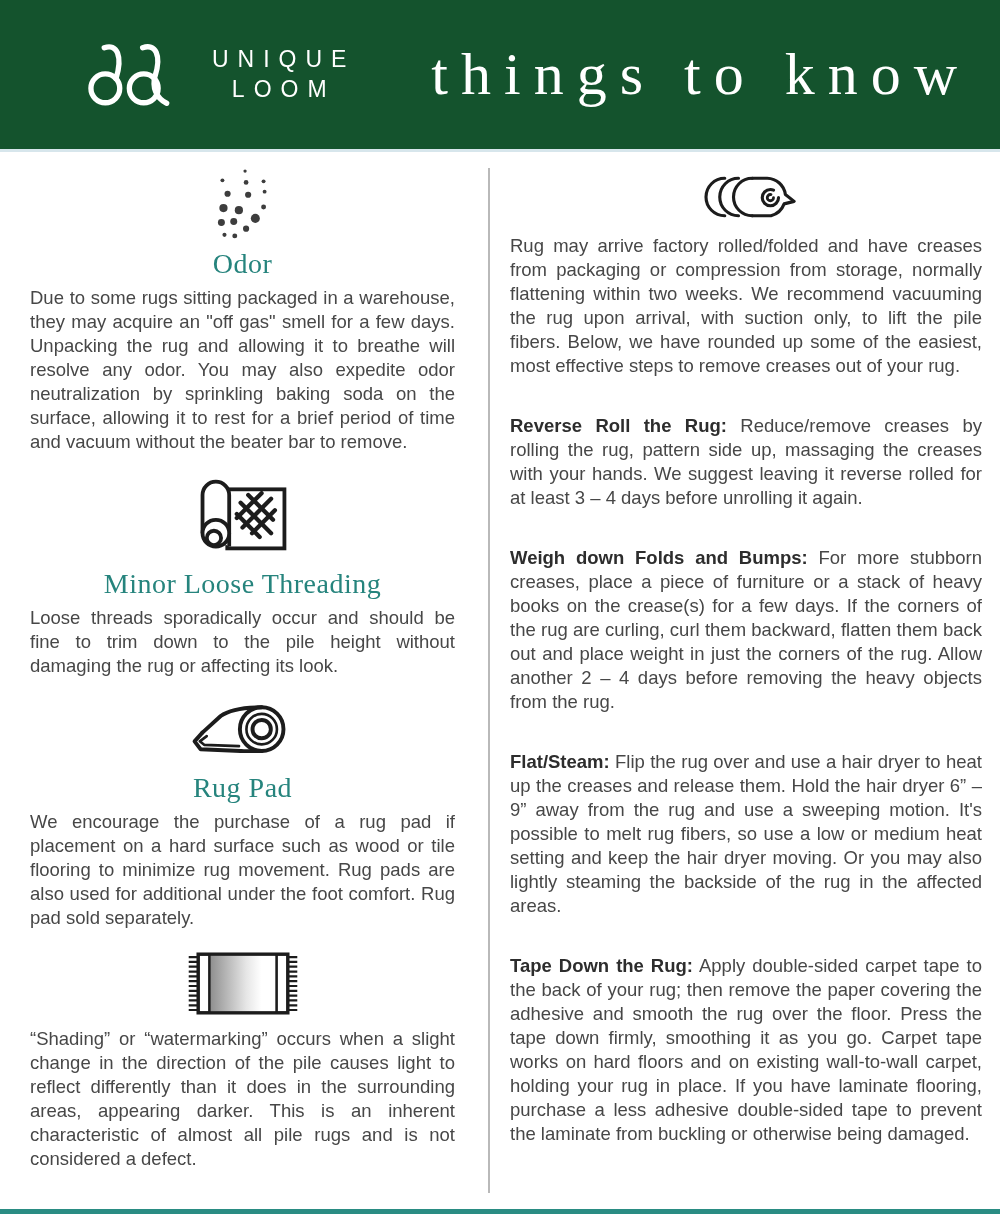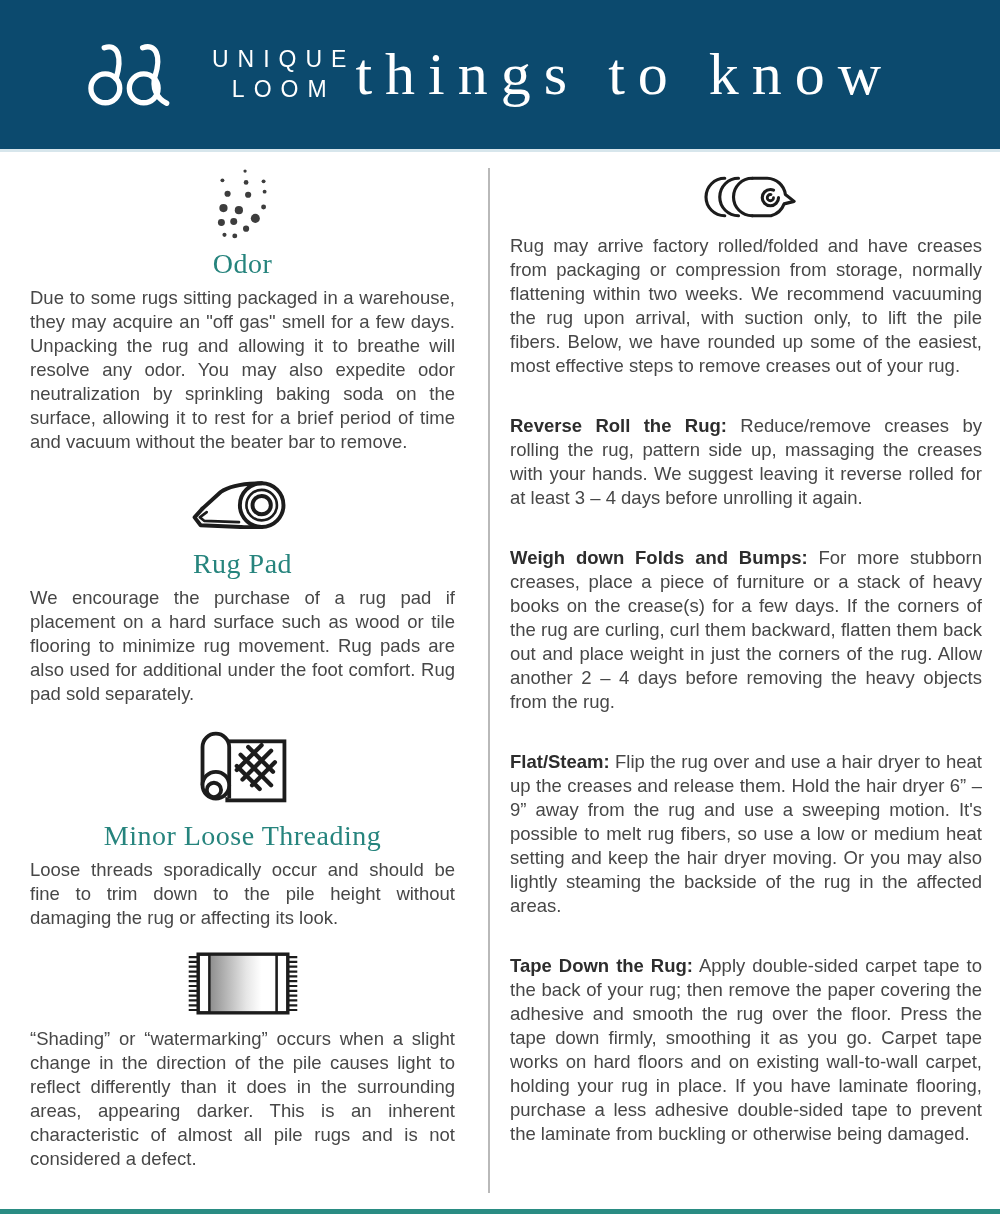--- a/index.html
+++ b/index.html
@@ -6,39 +6,39 @@
   body{
     width:1000px;height:1214px;
     background:#ffffff;
     font-family:"Liberation Sans", sans-serif;
     overflow:hidden;
     position:relative;
   }
   
   .header{
     height:152px;
-    background:#0c4a6e;
+    background:#14532d;
     display:flex;
     align-items:center;
     border-bottom:3px solid #d7e6ec;
     box-sizing:border-box;
   }
   .brand{display:flex;align-items:center;gap:16px;margin-left:84px;}
   .brand-mark svg{display:block;}
   .brand-text{
     color:#ffffff;
     font-size:23px;
     letter-spacing:9px;
     line-height:1.3;
     text-align:center;
     font-weight:400;
   }
   .header-title{
     flex:1;
-    text-align:left;
+    text-align:right;
     color:#ffffff;
     font-family:"Liberation Serif", serif;
     font-size:60px;
     letter-spacing:13px;
     margin-right:30px;
     font-weight:400;
   }
   
   .columns{
     display:flex;
@@ -141,55 +141,55 @@
               <circle cx="18" cy="66" r="2.4"></circle>
           </g>
         </svg>
       </div>
       <h2 class="sec-h">Odor</h2>
       <p class="sec-p">Due to some rugs sitting packaged in a warehouse, they may acquire an "off gas" smell for a few days. Unpacking the rug and allowing it to breathe will resolve any odor. You may also expedite odor neutralization by sprinkling baking soda on the surface, allowing it to rest for a brief period of time and vacuum without the beater bar to remove.</p>
     </section>
 
     <section class="sec">
       <div class="icon-wrap">
+        <svg width="100" height="88" viewBox="0 0 105 92">
+          <rect x="36" y="18" width="60" height="62" fill="#ffffff" stroke="#1c1c1c" stroke-width="4"></rect>
+          <g stroke="#1c1c1c" stroke-width="4.5" stroke-linecap="round">
+            <line x1="58" y1="24" x2="84" y2="50"></line>
+            <line x1="50" y1="32" x2="82" y2="64"></line>
+            <line x1="46" y1="44" x2="70" y2="68"></line>
+            <line x1="72" y1="22" x2="46" y2="48"></line>
+            <line x1="82" y1="28" x2="52" y2="58"></line>
+            <line x1="86" y1="40" x2="62" y2="64"></line>
+          </g>
+          <path d="M10,64 V24 a14,14 0 0 1 28,0 V78" fill="#ffffff" stroke="#1c1c1c" stroke-width="4"></path>
+          <circle cx="24" cy="64" r="14" fill="#ffffff" stroke="#1c1c1c" stroke-width="4"></circle>
+          <circle cx="22" cy="69" r="7.5" fill="#ffffff" stroke="#1c1c1c" stroke-width="4"></circle>
+        </svg>
+      </div>
+      <h2 class="sec-h">Minor Loose Threading</h2>
+      <p class="sec-p">Loose threads sporadically occur and should be fine to trim down to the pile height without damaging the rug or affecting its look.</p>
+    </section>
+
+    <section class="sec">
+      <div class="icon-wrap">
         <svg width="105" height="68" viewBox="0 0 120 78">
           <g class="ic" stroke-width="4.5">
             <circle cx="82" cy="38" r="25"></circle>
             <circle cx="82" cy="38" r="17.5" stroke-width="3"></circle>
             <circle cx="82" cy="38" r="10.5"></circle>
             <path d="M82,13 C60,13 43,17 35,23 L14,42"></path>
             <path d="M14,42 L5,52 L12,61 L58,63"></path>
             <path d="M58,63 C66,63.5 74,63 82,63"></path>
             <path d="M19,46 L11,52 L16,56 L56,57.5" stroke-width="3"></path>
           </g>
         </svg>
       </div>
       <h2 class="sec-h">Rug Pad</h2>
       <p class="sec-p">We encourage the purchase of a rug pad if placement on a hard surface such as wood or tile flooring to minimize rug movement. Rug pads are also used for additional under the foot comfort. Rug pad sold separately.</p>
-    </section>
-
-    <section class="sec">
-      <div class="icon-wrap">
-        <svg width="100" height="88" viewBox="0 0 105 92">
-          <rect x="36" y="18" width="60" height="62" fill="#ffffff" stroke="#1c1c1c" stroke-width="4"></rect>
-          <g stroke="#1c1c1c" stroke-width="4.5" stroke-linecap="round">
-            <line x1="58" y1="24" x2="84" y2="50"></line>
-            <line x1="50" y1="32" x2="82" y2="64"></line>
-            <line x1="46" y1="44" x2="70" y2="68"></line>
-            <line x1="72" y1="22" x2="46" y2="48"></line>
-            <line x1="82" y1="28" x2="52" y2="58"></line>
-            <line x1="86" y1="40" x2="62" y2="64"></line>
-          </g>
-          <path d="M10,64 V24 a14,14 0 0 1 28,0 V78" fill="#ffffff" stroke="#1c1c1c" stroke-width="4"></path>
-          <circle cx="24" cy="64" r="14" fill="#ffffff" stroke="#1c1c1c" stroke-width="4"></circle>
-          <circle cx="22" cy="69" r="7.5" fill="#ffffff" stroke="#1c1c1c" stroke-width="4"></circle>
-        </svg>
-      </div>
-      <h2 class="sec-h">Minor Loose Threading</h2>
-      <p class="sec-p">Loose threads sporadically occur and should be fine to trim down to the pile height without damaging the rug or affecting its look.</p>
     </section>
 
     <section class="sec">
       <div class="icon-wrap">
         <svg width="112" height="71" viewBox="0 0 130 82">
           <defs>
             <linearGradient id="shadeGrad" x1="0" y1="0" x2="1" y2="0">
               <stop offset="0" stop-color="#8f8f8f"></stop>
               <stop offset="0.55" stop-color="#e6e6e6"></stop>
               <stop offset="0.78" stop-color="#ffffff"></stop>

